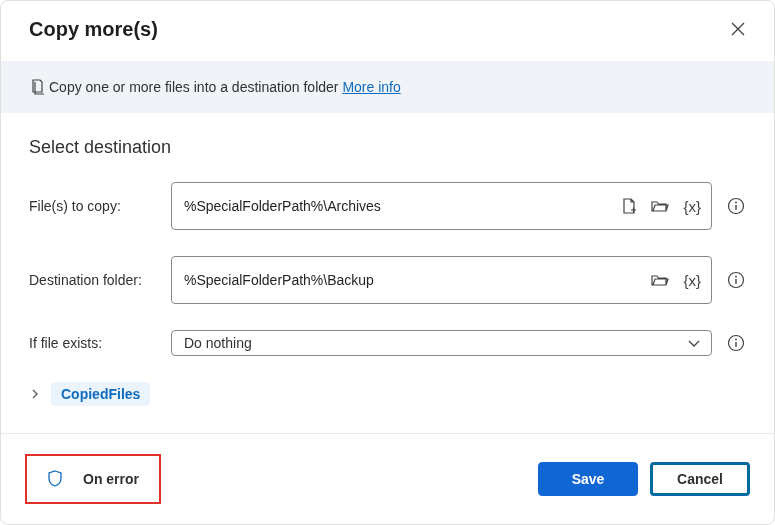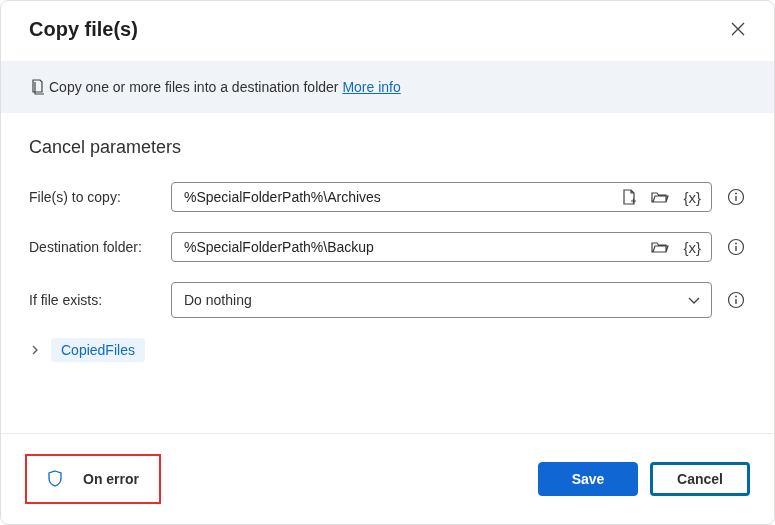--- a/index.html
+++ b/index.html
@@ -9,51 +9,51 @@
     .header-title { font-size: 20px; font-weight: 600; color: #201f1e; }
     .close-btn { background: none; border: none; cursor: pointer; padding: 4px; display: flex; }
     
     .info-banner { background: #f0f4f9; padding: 16px 28px; display: flex; align-items: center; }
     .info-text { color: #323130; }
     .info-link { color: #0F6CBD; text-decoration: underline; cursor: pointer; }
     
     .content { padding: 24px 28px 16px 28px; flex: 1; }
     .section-title { font-size: 18px; font-weight: 400; color: #323130; margin-bottom: 24px; }
     
-    .form-row { display: flex; align-items: center; gap: 14px; margin-bottom: 20px; }
+    .form-row { display: flex; align-items: center; gap: 14px; margin-bottom: 26px; }
     .form-label { width: 128px; color: #323130; font-size: 14px; }
-    .input-wrap { flex: 1; display: flex; align-items: center; border: 1px solid #8a8886; border-radius: 4px; height: 30px; padding: 0 8px 0 12px; background: #fff; }
+    .input-wrap { flex: 1; display: flex; align-items: center; border: 1px solid #8a8886; border-radius: 4px; height: 48px; padding: 0 8px 0 12px; background: #fff; }
     .input-field { flex: 1; border: none; outline: none; font-size: 14px; font-family: inherit; background: transparent; color: #242424; }
     .input-icons { display: flex; align-items: center; gap: 10px; }
     .icon-btn { background: none; border: none; cursor: pointer; padding: 2px; display: flex; align-items: center; color: #424242; }
     .info-icon-outer { width: 20px; display: flex; justify-content: center; cursor: pointer; }
     
-    .select-wrap { flex: 1; display: flex; align-items: center; justify-content: space-between; border: 1px solid #8a8886; border-radius: 4px; height: 36px; padding: 0 10px 0 12px; background: #fff; cursor: pointer; }
+    .select-wrap { flex: 1; display: flex; align-items: center; justify-content: space-between; border: 1px solid #8a8886; border-radius: 4px; height: 26px; padding: 0 10px 0 12px; background: #fff; cursor: pointer; }
     
     .vars-row { display: flex; align-items: center; gap: 10px; margin-top: 0px; }
     .vars-chevron { cursor: pointer; display: flex; }
     .vars-label { color: #323130; }
-    .vars-chip { background: #EBF3FC; color: #0F6CBD; padding: 4px 10px; border-radius: 4px; font-size: 14px; cursor: pointer; }
+    .vars-chip { background: #EBF3FC; color: #0F6CBD; padding: 4px 10px; border-radius: 4px; font-size: 14px; cursor: pointer; font-weight: bold; }
     
     .footer { display: flex; align-items: center; justify-content: space-between; padding: 20px 24px; border-top: 1px solid #edebe9; }
     .on-error-btn { display: flex; align-items: center; gap: 20px; background: #fff; border: none; padding: 8px 14px; cursor: pointer; font-family: inherit; font-size: 14px; color: #323130; font-weight: 600; }
     .on-error-highlight { border: 2px solid #e3302c; padding: 6px 6px; display: inline-flex; }
     .footer-actions { display: flex; gap: 12px; align-items: flex-end; }
     .btn { height: 34px; min-width: 100px; padding: 0 20px; border-radius: 4px; font-family: inherit; font-size: 14px; font-weight: 600; cursor: pointer; }
     .btn-primary { background: #1067d4; color: #fff; border: 1px solid #1067d4; }
     .btn-secondary { background: #fff; color: #323130; border: 3px solid #0369a1; }
     
     .var-token { font-family: inherit; }
     svg { display: block; }
   </style>
 </head>
 <body>
 
 <div class="header">
-  <div class="header-title">Copy file(s)</div>
+  <div class="header-title">Copy more(s)</div>
   <button class="close-btn">
     <span>
       <svg width="16" height="16" viewBox="0 0 16 16">
           <path d="M2 2 L14 14 M14 2 L2 14" stroke="#424242" stroke-width="1.3" fill="none"></path>
         </svg>
     </span>
   </button>
 </div>
 
 <div class="info-banner">
@@ -63,21 +63,21 @@
       <path d="M6 5 v12 h9" fill="none" stroke="#424242" stroke-width="1.2"></path>
     </svg>
   </span>
   <div>
     <span class="info-text">Copy one or more files into a destination folder </span>
     <a class="info-link">More info</a>
   </div>
 </div>
 
 <div class="content">
-  <div class="section-title">Cancel parameters</div>
+  <div class="section-title">Select destination</div>
 
   <div class="form-row">
     <div class="form-label">File(s) to copy:</div>
     <div class="input-wrap">
       <input class="input-field" type="text" value="%SpecialFolderPath%\Archives" style="">
       <div class="input-icons">
         <button class="icon-btn">
           <span>
             <svg width="16" height="16" viewBox="0 0 16 16">
                 <path d="M3 1 h7 l3 3 v11 h-10 z M10 1 v3 h3" fill="none" stroke="#424242" stroke-width="1.2"></path>

